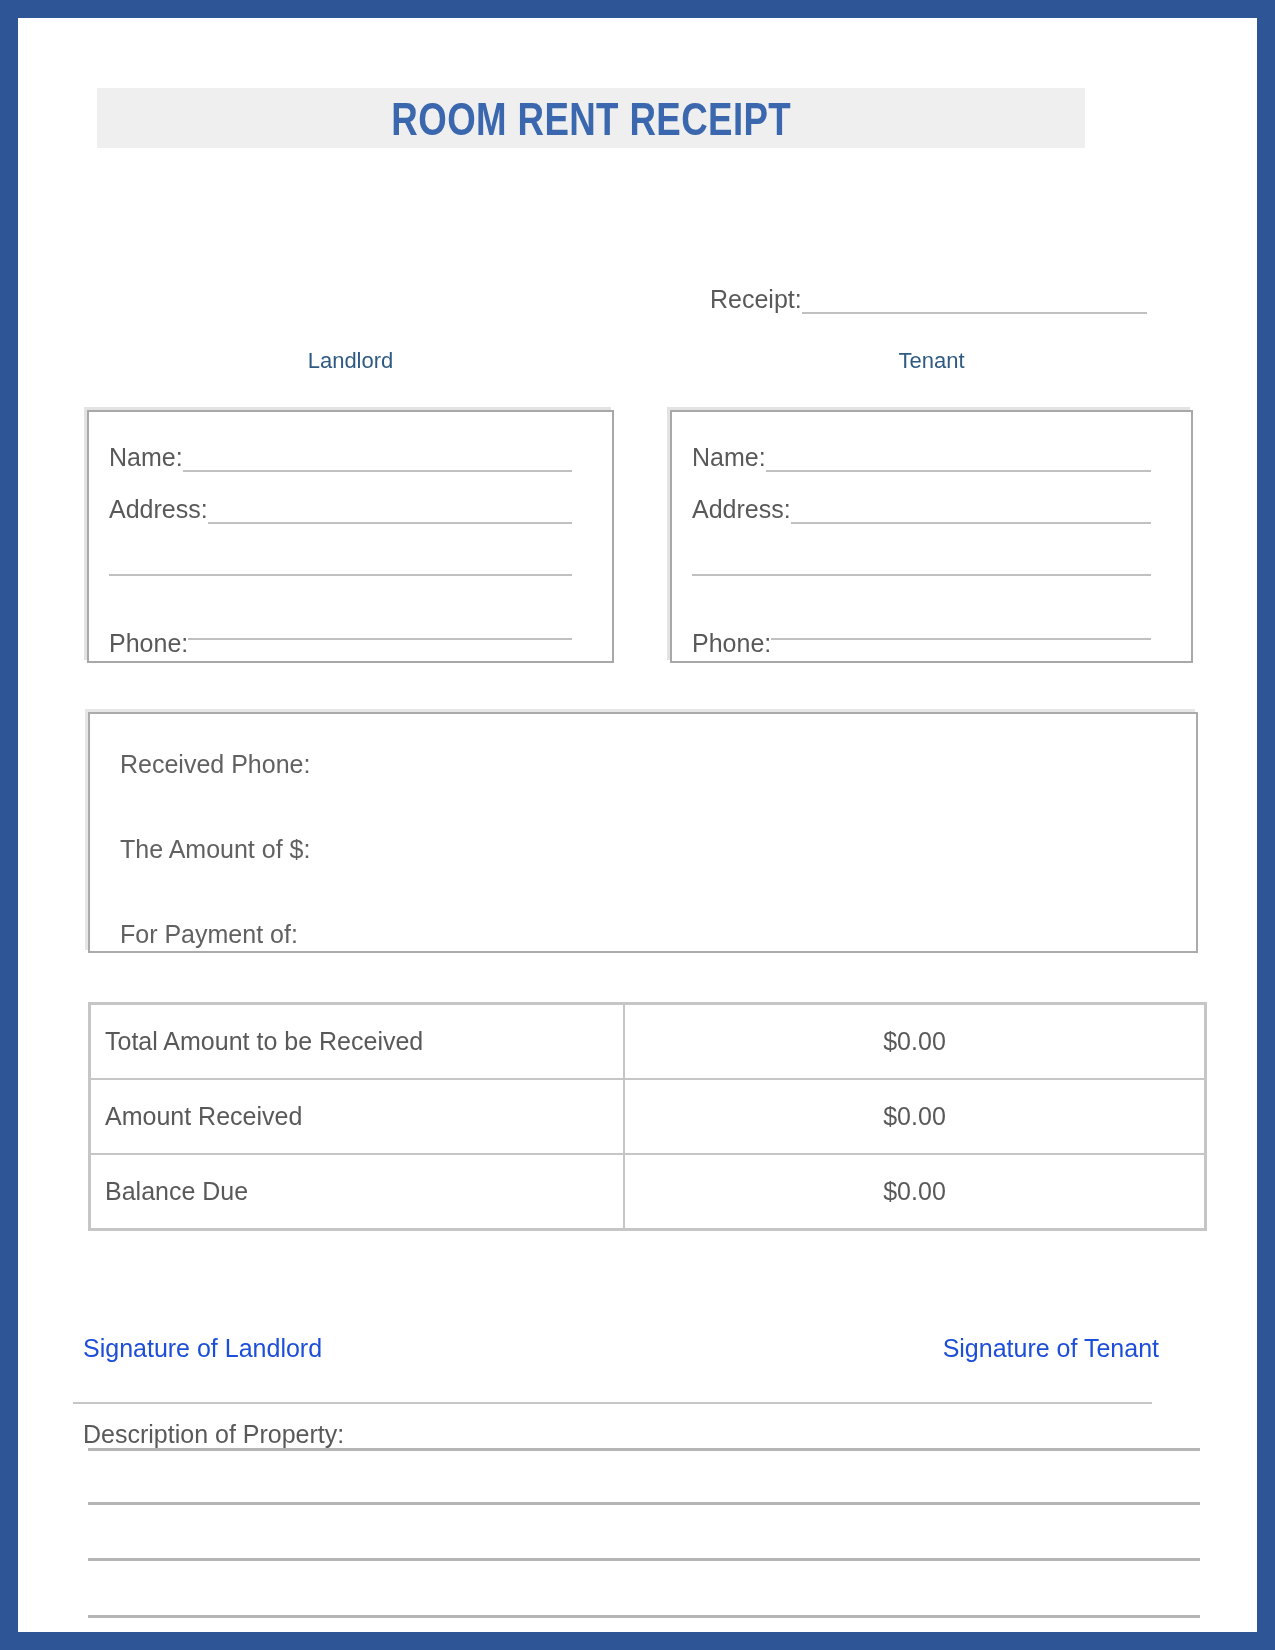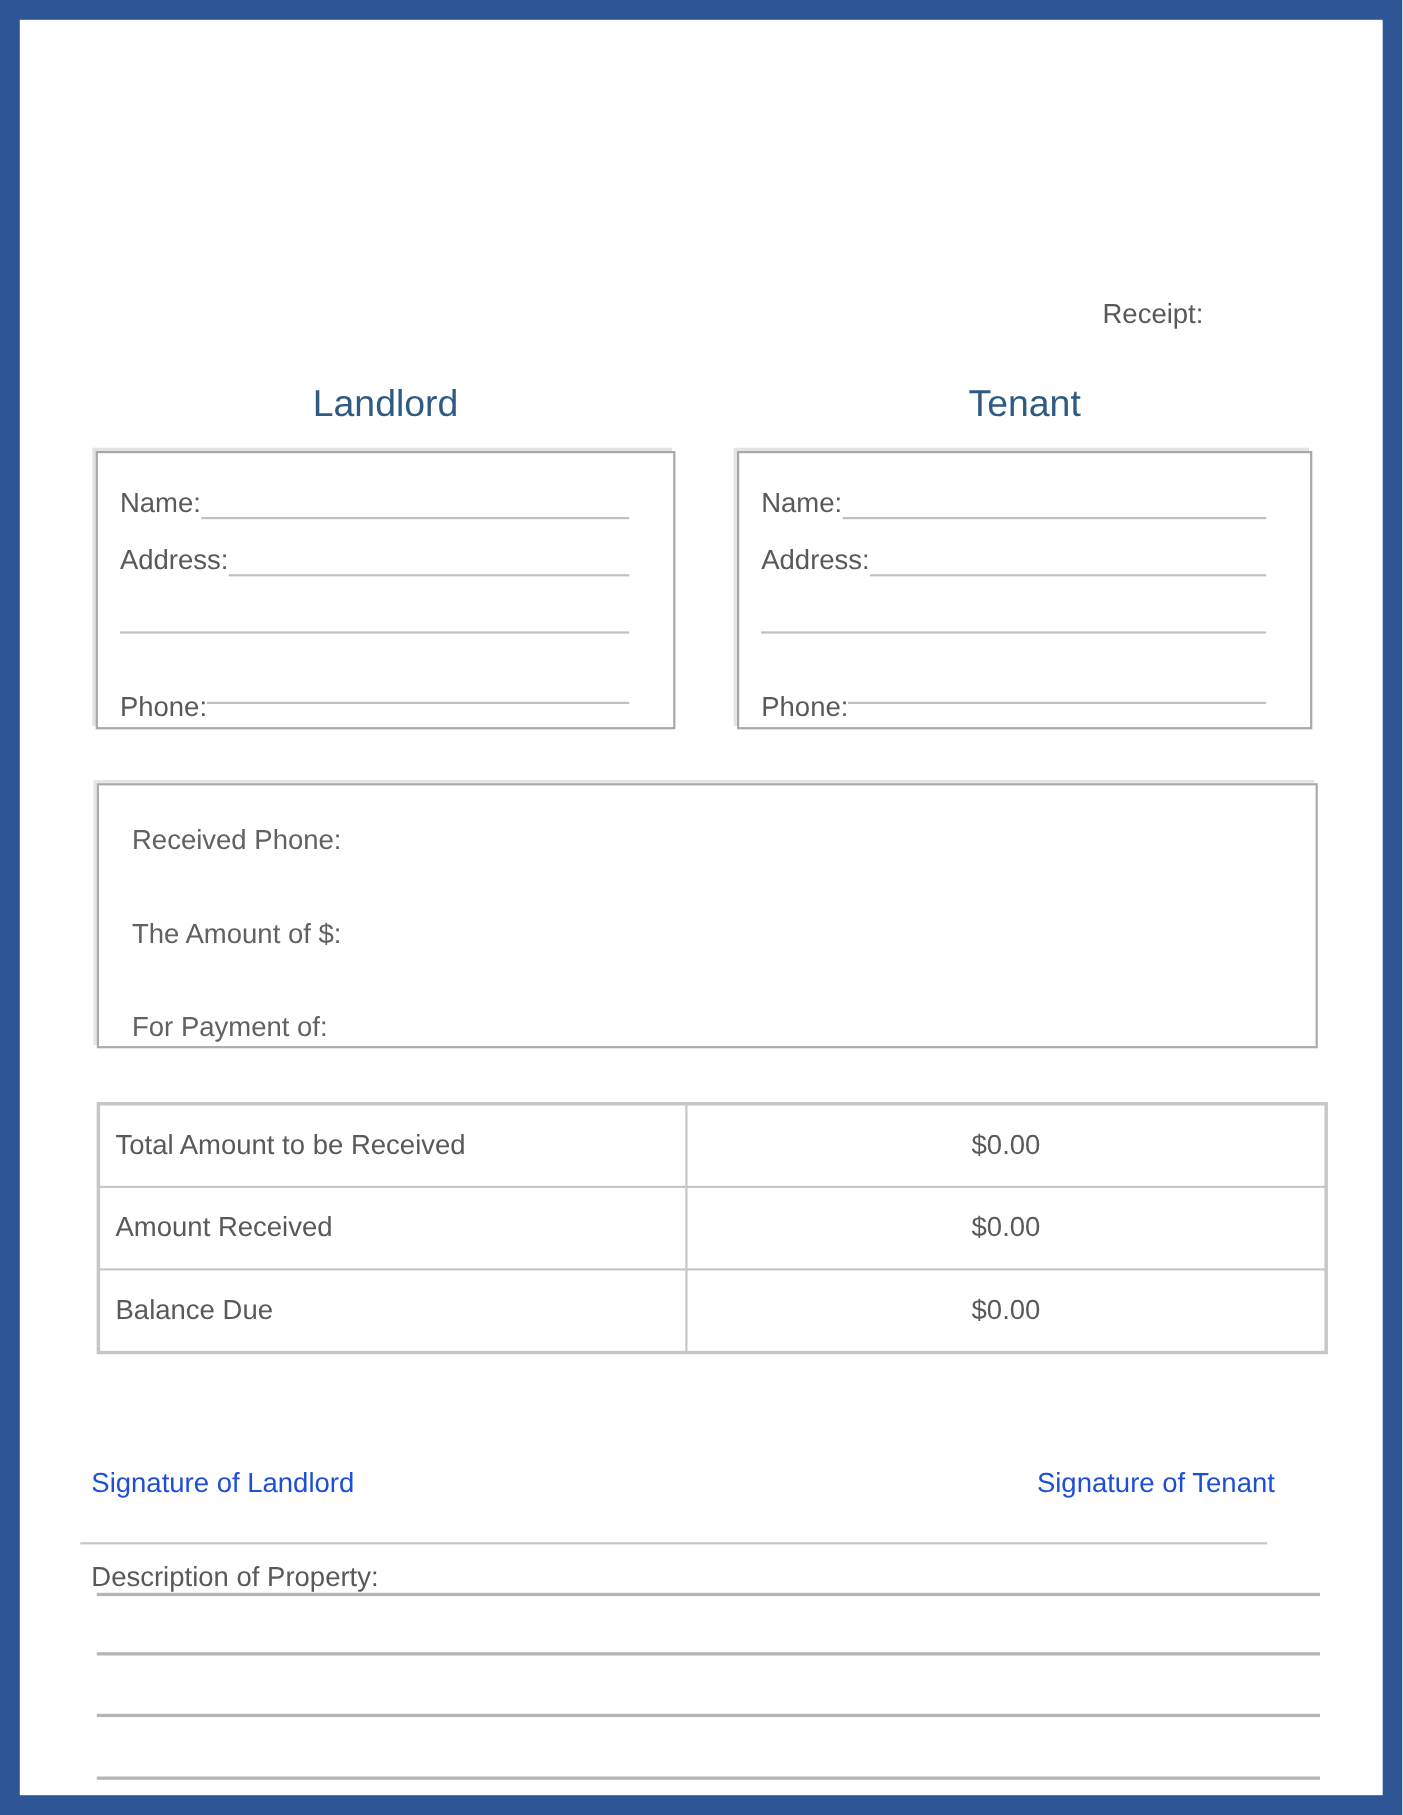--- a/index.html
+++ b/index.html
@@ -29,26 +29,26 @@
     white-space:nowrap;letter-spacing:0.5px;
   }
 
   
   .lbl{font-size:25px;color:#595959;white-space:nowrap;}
   .field{display:flex;align-items:flex-end;height:42px;}
   .fline{flex:1;border-bottom:2px solid #C0C0C0;height:100%;}
 
   
   .date-field{left:65px;top:254px;width:400px;}
-  .receipt-field{left:639px;top:254px;width:437px;flex-direction:column;}
+  .receipt-field{left:692px;top:254px;width:437px;}
 
   
   .party-heading{
     top:330px;text-align:center;
-    font-size:34px;color:#2F5B83;
+    font-size:22px;color:#2F5B83;
   }
   .heading-landlord{left:69px;width:527px;}
   .heading-tenant{left:652px;width:523px;}
 
   
   .party-box{
     top:392px;height:253px;
     border:2px solid #A8A8A8;
     box-shadow:-3px -3px 0 #E3E3E3;
     box-sizing:border-box;
@@ -101,20 +101,23 @@
   .blank-line-1{top:1484px;}
   .blank-line-2{top:1540px;}
   .blank-line-3{top:1597px;}
 </style>
 </head>
 <body>
 
 <div class="page">
   <div class="inner">
 
+    <div class="abs title-bar">
+      <span class="title-text">ROOM RENT RECEIPT</span>
+    </div>
 
     <div class="abs field receipt-field">
       <span class="lbl">Receipt:</span>
       <span class="fline"></span>
     </div>
 
     <div class="abs party-heading heading-landlord">Landlord</div>
     <div class="abs party-heading heading-tenant">Tenant</div>
 
     <div class="abs party-box box-landlord">

